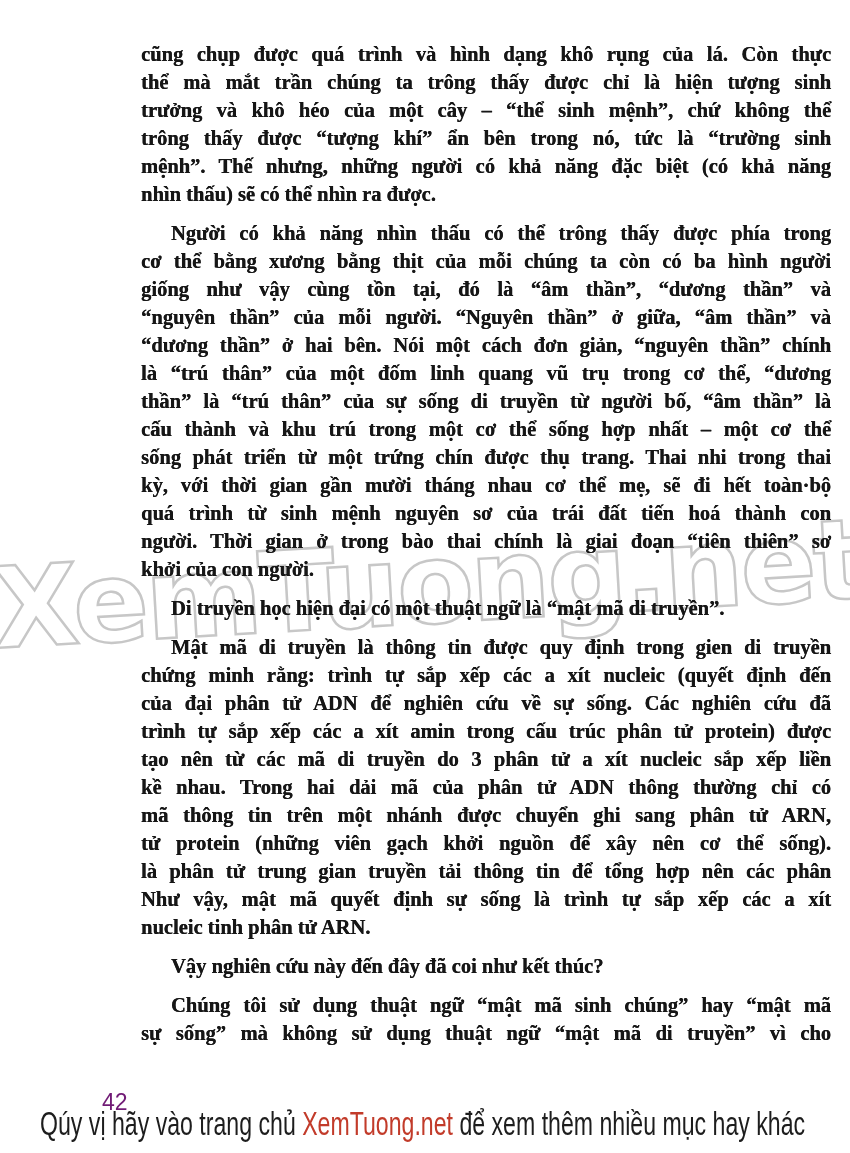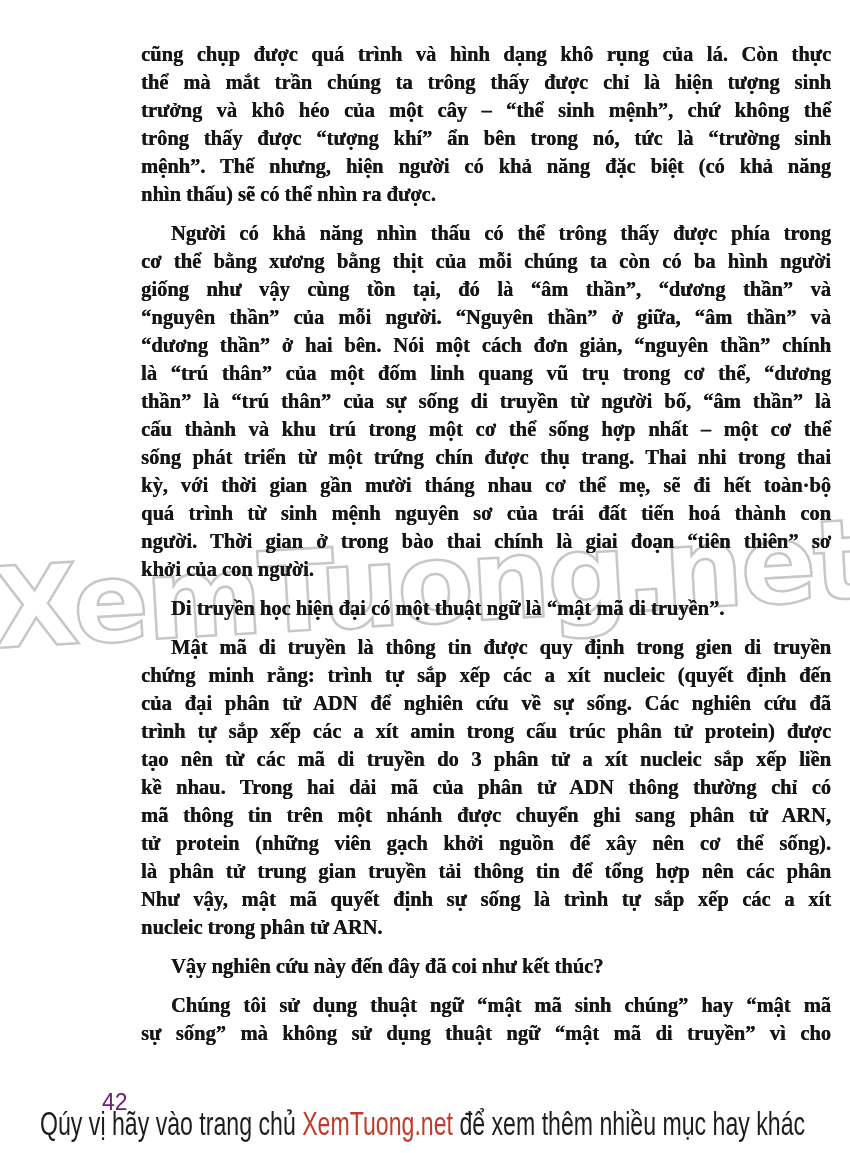--- a/index.html
+++ b/index.html
@@ -54,21 +54,21 @@
 <div class="page">
 
   <div class="watermark" style="-webkit-text-stroke: 2.5px rgb(199, 199, 199);">XemTuong.net</div>
 
   <div class="text-col" id="text-col">
       <div class="para">
         <div class="line">cũng chụp được quá trình và hình dạng khô rụng của lá. Còn thực</div>
         <div class="line">thể mà mắt trần chúng ta trông thấy được chỉ là hiện tượng sinh</div>
         <div class="line">trưởng và khô héo của một cây – “thể sinh mệnh”, chứ không thể</div>
         <div class="line">trông thấy được “tượng khí” ẩn bên trong nó, tức là “trường sinh</div>
-        <div class="line">mệnh”. Thế nhưng, hiện người có khả năng đặc biệt (có khả năng</div>
+        <div class="line">mệnh”. Thế nhưng, những người có khả năng đặc biệt (có khả năng</div>
         <div class="line last">nhìn thấu) sẽ có thể nhìn ra được.</div>
       </div>
       <div class="para indent">
         <div class="line">Người có khả năng nhìn thấu có thể trông thấy được phía trong</div>
         <div class="line">cơ thể bằng xương bằng thịt của mỗi chúng ta còn có ba hình người</div>
         <div class="line">giống như vậy cùng tồn tại, đó là “âm thần”, “dương thần” và</div>
         <div class="line">“nguyên thần” của mỗi người. “Nguyên thần” ở giữa, “âm thần” và</div>
         <div class="line">“dương thần” ở hai bên. Nói một cách đơn giản, “nguyên thần” chính</div>
         <div class="line">là “trú thân” của một đốm linh quang vũ trụ trong cơ thể, “dương</div>
         <div class="line">thần” là “trú thân” của sự sống di truyền từ người bố, “âm thần” là</div>
@@ -86,21 +86,21 @@
         <div class="line">Mật mã di truyền là thông tin được quy định trong gien di truyền</div>
         <div class="line">chứng minh rằng: trình tự sắp xếp các a xít nucleic (quyết định đến</div>
         <div class="line">của đại phân tử ADN để nghiên cứu về sự sống. Các nghiên cứu đã</div>
         <div class="line">trình tự sắp xếp các a xít amin trong cấu trúc phân tử protein) được</div>
         <div class="line">tạo nên từ các mã di truyền do 3 phân tử a xít nucleic sắp xếp liền</div>
         <div class="line">kề nhau. Trong hai dải mã của phân tử ADN thông thường chỉ có</div>
         <div class="line">mã thông tin trên một nhánh được chuyển ghi sang phân tử ARN,</div>
         <div class="line">tử protein (những viên gạch khởi nguồn để xây nên cơ thể sống).</div>
         <div class="line">là phân tử trung gian truyền tải thông tin để tổng hợp nên các phân</div>
         <div class="line">Như vậy, mật mã quyết định sự sống là trình tự sắp xếp các a xít</div>
-        <div class="line last">nucleic trong phân tử ARN.</div>
+        <div class="line last">nucleic tinh phân tử ARN.</div>
       </div>
       <div class="para indent">
         <div class="line last">Vậy nghiên cứu này đến đây đã coi như kết thúc?</div>
       </div>
       <div class="para indent">
         <div class="line">Chúng tôi sử dụng thuật ngữ “mật mã sinh chúng” hay “mật mã</div>
         <div class="line">sự sống” mà không sử dụng thuật ngữ “mật mã di truyền” vì cho</div>
       </div>
     </div>
 

